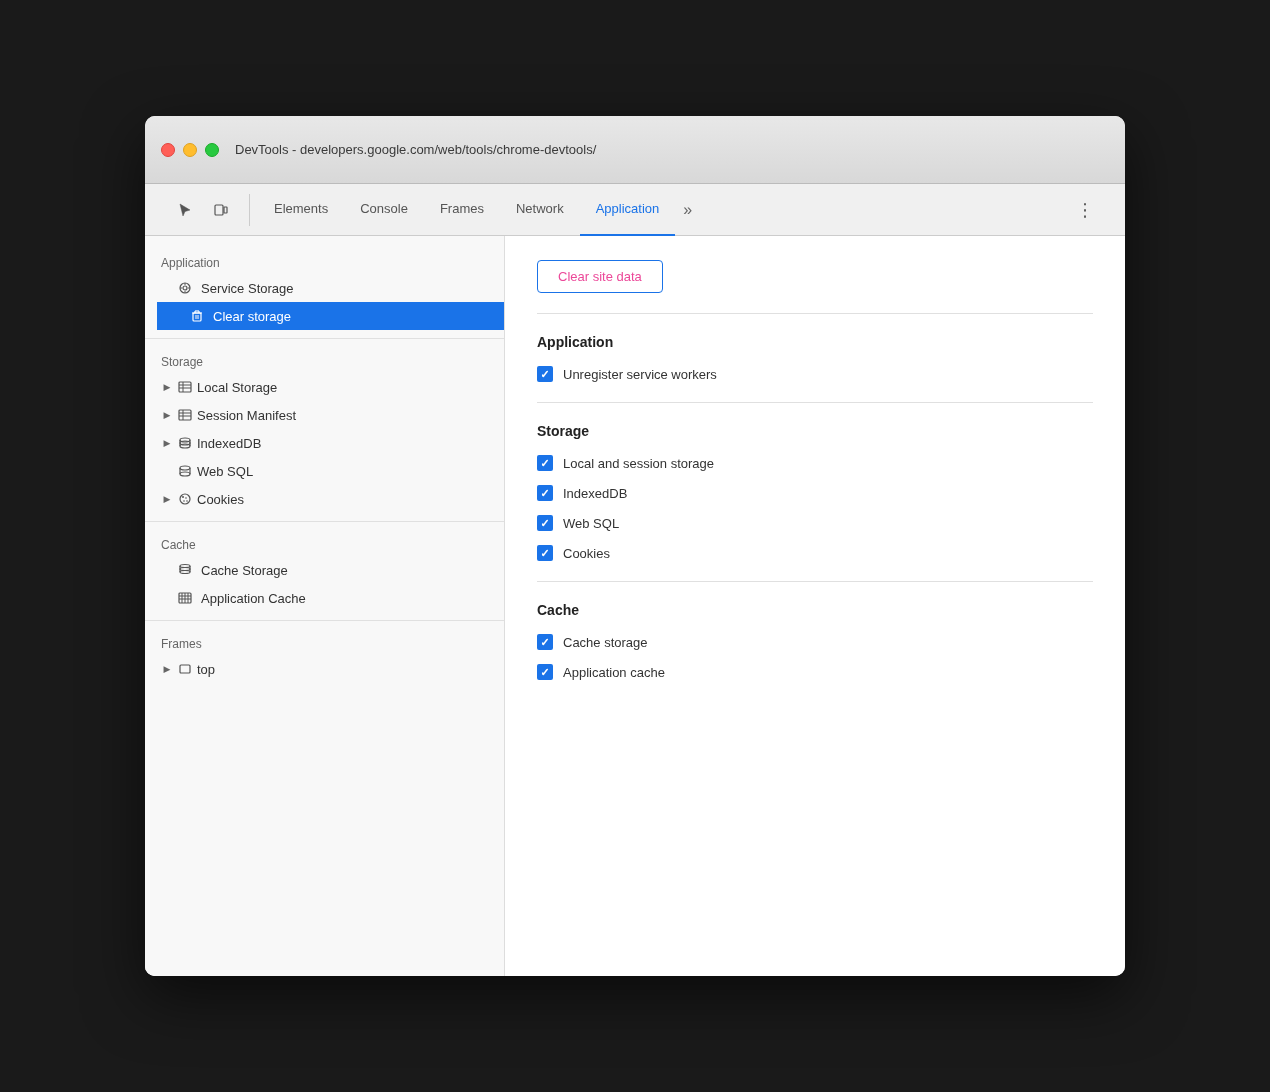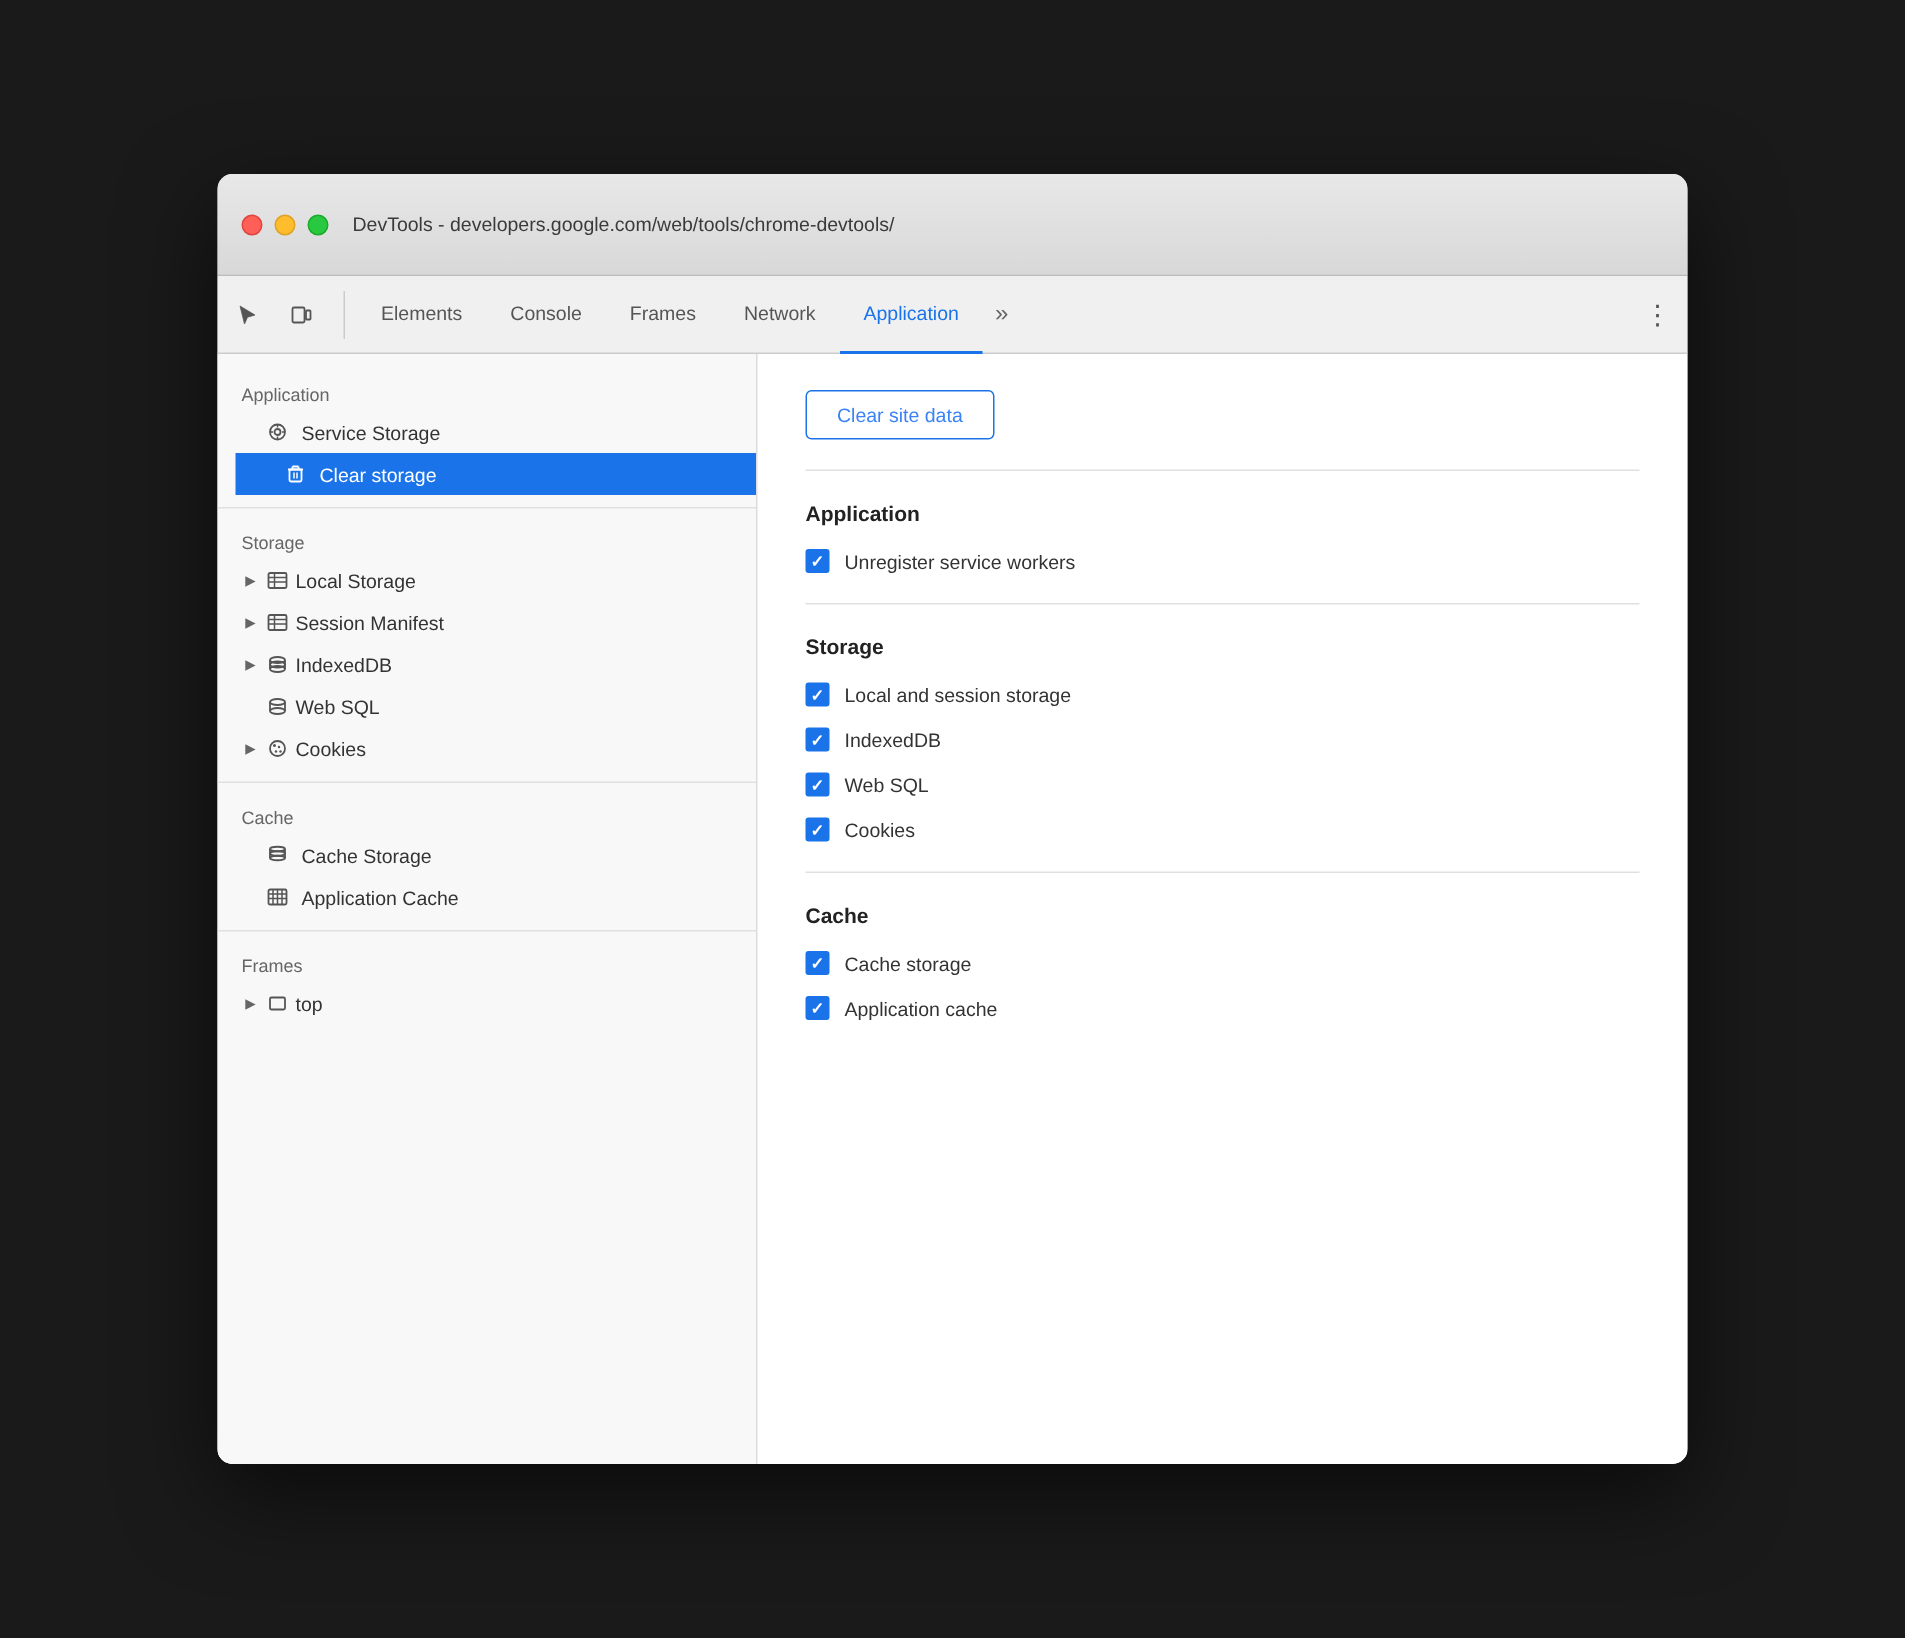--- a/index.html
+++ b/index.html
@@ -42,21 +42,21 @@
     .titlebar-title {
       font-size: 13px;
       color: #3a3a3a;
       font-weight: 500;
     }
     .toolbar {
       background: #f0f0f0;
       height: 52px;
       display: flex;
       align-items: center;
-      padding: 0 4px;
+      padding: 0 24px;
       border-bottom: 1px solid #ccc;
     }
     .toolbar-icons {
       display: flex;
       align-items: center;
       gap: 4px;
       padding-right: 12px;
       border-right: 1px solid #ccc;
       margin-right: 8px;
     }
@@ -180,21 +180,21 @@
       margin: 8px 0;
     }
     .content-area {
       flex: 1;
       padding: 24px 32px;
       overflow-y: auto;
     }
     .clear-btn {
       border: 1px solid #1a73e8;
       background: white;
-      color: #3b82f6;
+      color: #ec4899;
       padding: 8px 20px;
       border-radius: 4px;
       font-size: 13px;
       cursor: pointer;
       font-weight: 500;
     }
     .section-divider {
       height: 1px;
       background: #e0e0e0;
       margin: 20px 0;

